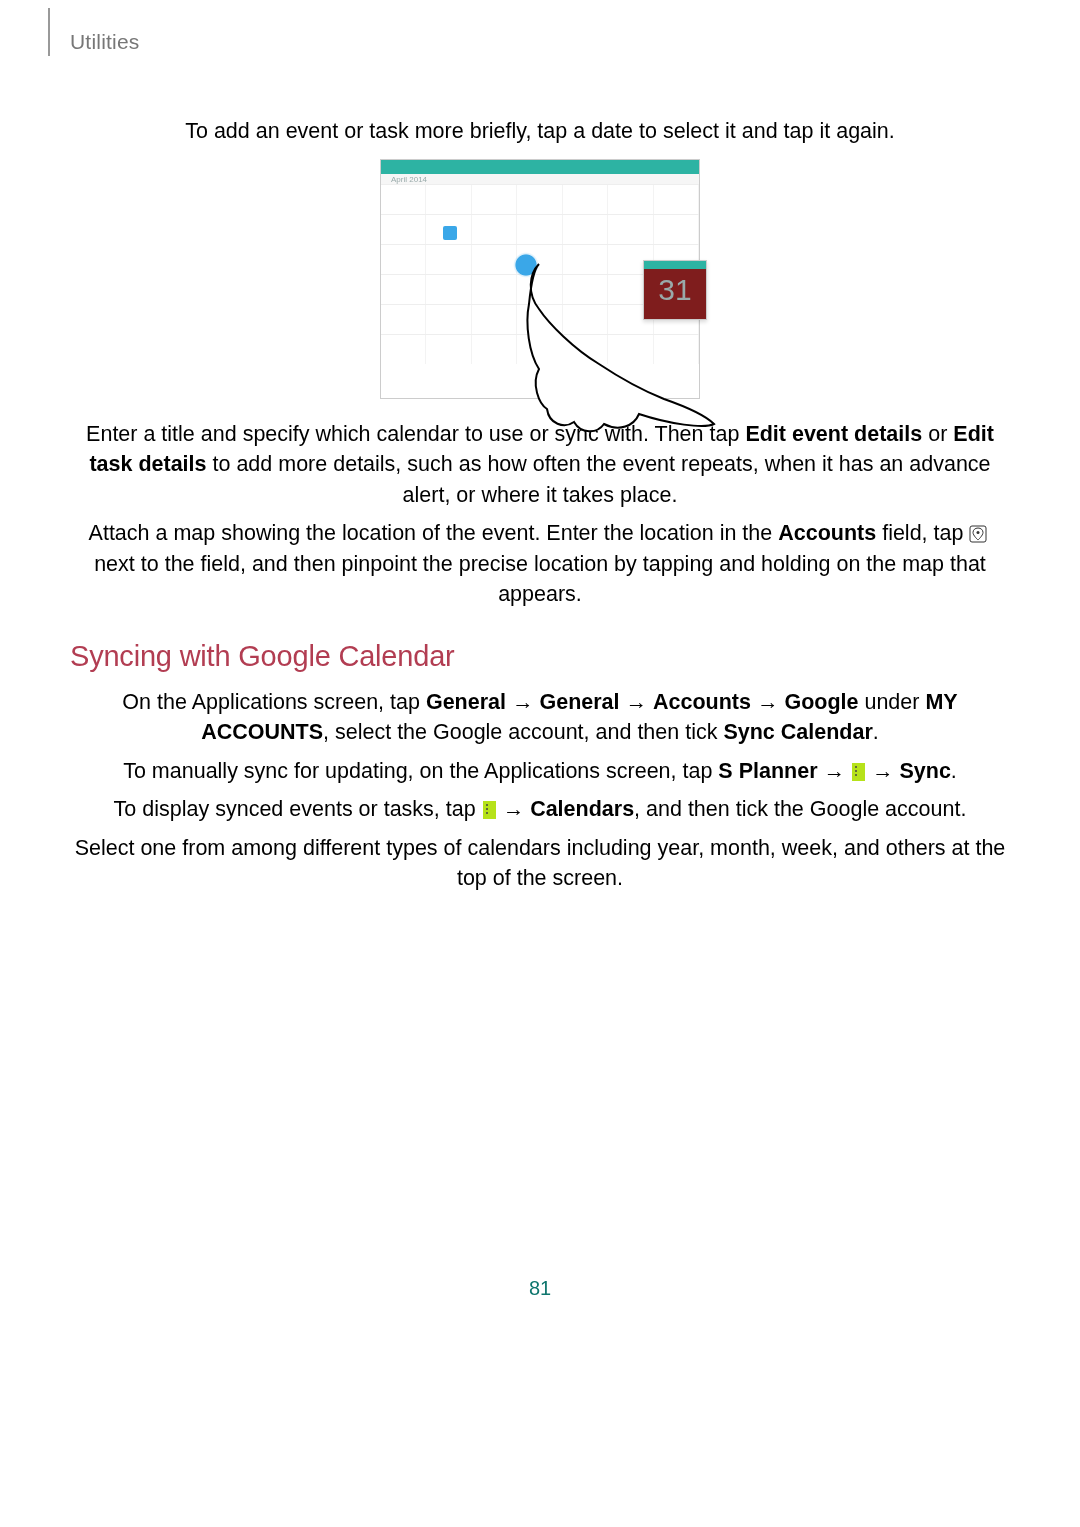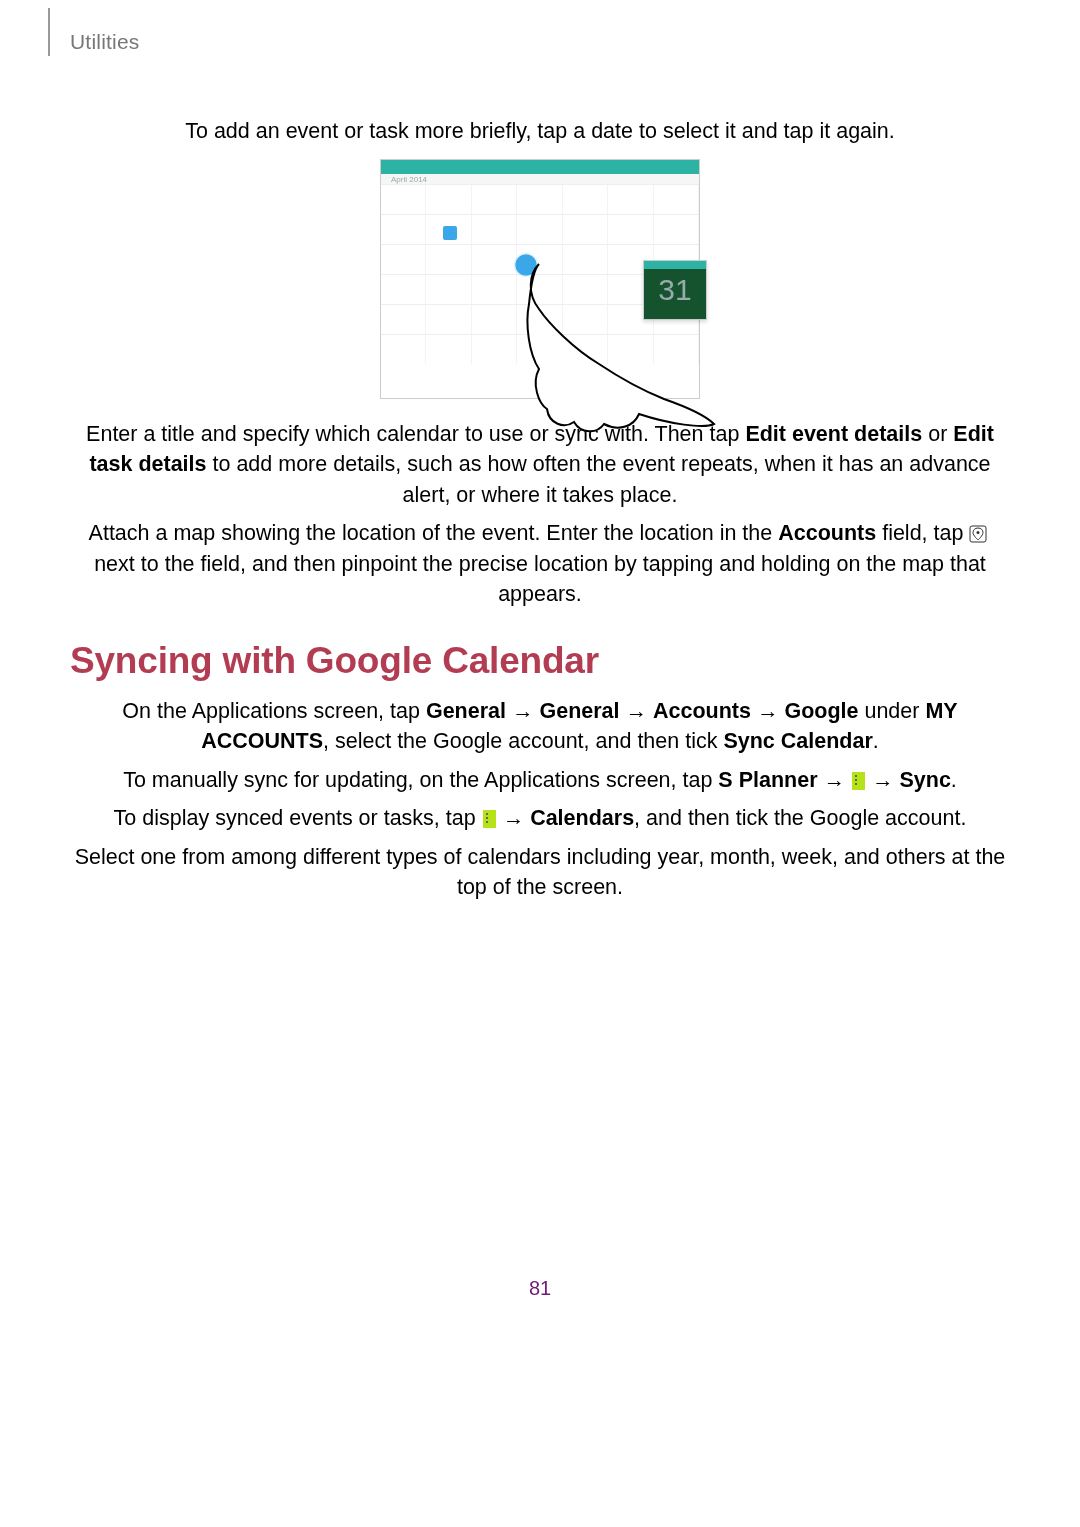--- a/index.html
+++ b/index.html
@@ -12,29 +12,29 @@
   .para b { font-weight: 700; }
   .figure { width: 100%; display: flex; justify-content: center; margin: 12px 0 20px 0; }
   .thumb { width: 320px; height: 240px; border: 1px solid #ccc; position: relative; background: #fff; overflow: visible; }
   .thumb-bar { height: 14px; background: #2db3a3; }
   .thumb-sub { height: 10px; background: #f6f6f6; display:flex; justify-content:space-between; padding:0 10px; font-size:8px; color:#9aa; align-items:flex-end;}
   .thumb-grid { position: relative; height: 216px; }
   .thumb-grid .row { height: 30px; border-top: 1px solid #eee; display:flex; }
   .thumb-grid .cell { flex:1; border-right:1px solid #f3f3f3; font-size:8px; color:#bbb; padding:1px 2px;}
   .blue-dot { position:absolute; left:62px; top:42px; width:14px; height:14px; background:#3aa7e8; border-radius:2px;}
   .tap-dot { position:absolute; left:132px; top:68px; width:26px; height:26px; background:radial-gradient(circle,#3aa7e8 0%,#3aa7e8 55%,rgba(58,167,232,0.2)60%,transparent 70%); border-radius:50%;}
-  .badge31 { position:absolute; right:-8px; top:76px; width:64px; height:60px; background:#14532d; border:1px solid #ccc; box-shadow:0 2px 4px rgba(0,0,0,0.15); display:flex; align-items:center; justify-content:center; font-size:30px; font-weight:400; color:#9aa; }
+  .badge31 { position:absolute; right:-8px; top:76px; width:64px; height:60px; background:#7f1d1d; border:1px solid #ccc; box-shadow:0 2px 4px rgba(0,0,0,0.15); display:flex; align-items:center; justify-content:center; font-size:30px; font-weight:400; color:#9aa; }
   .badge31::before { content:""; position:absolute; top:0; left:0; right:0; height:8px; background:#2db3a3; }
   .hand { position:absolute; left:138px; top:70px; }
   .mapicon { display:inline-block; width:18px; height:18px; position:relative; margin-right:4px; vertical-align:-3px; }
   .mapicon svg { width:18px; height:18px; }
-  .h2 { font-size: 37px; color: #b23d52; font-weight: 700; margin: 30px 0 14px 0; letter-spacing: -0.2px; }
+  .h2 { font-size: 29px; color: #b23d52; font-weight: 400; margin: 30px 0 14px 0; letter-spacing: -0.2px; }
   .menuicon { display:inline-block; width:13px; height:18px; background:#b6e21a; position:relative; vertical-align:-3px; margin:0 1px;}
   .menuicon::before { content:""; position:absolute; left:3px; top:3px; width:2px; height:2px; background:#444; box-shadow:0 4px 0 #444, 0 8px 0 #444; border-radius:50%;}
-  .footer { position: absolute; bottom: 40px; left: 0; right: 0; text-align: center; font-size: 20px; color: #701a75; }
+  .footer { position: absolute; bottom: 40px; left: 0; right: 0; text-align: center; font-size: 20px; color: #0f766e; }
 </style>
 </head>
 <body>
 
 <div class="page">
   <div class="header-line"></div>
   <div class="header">Utilities</div>
 
   <div class="body">
 

